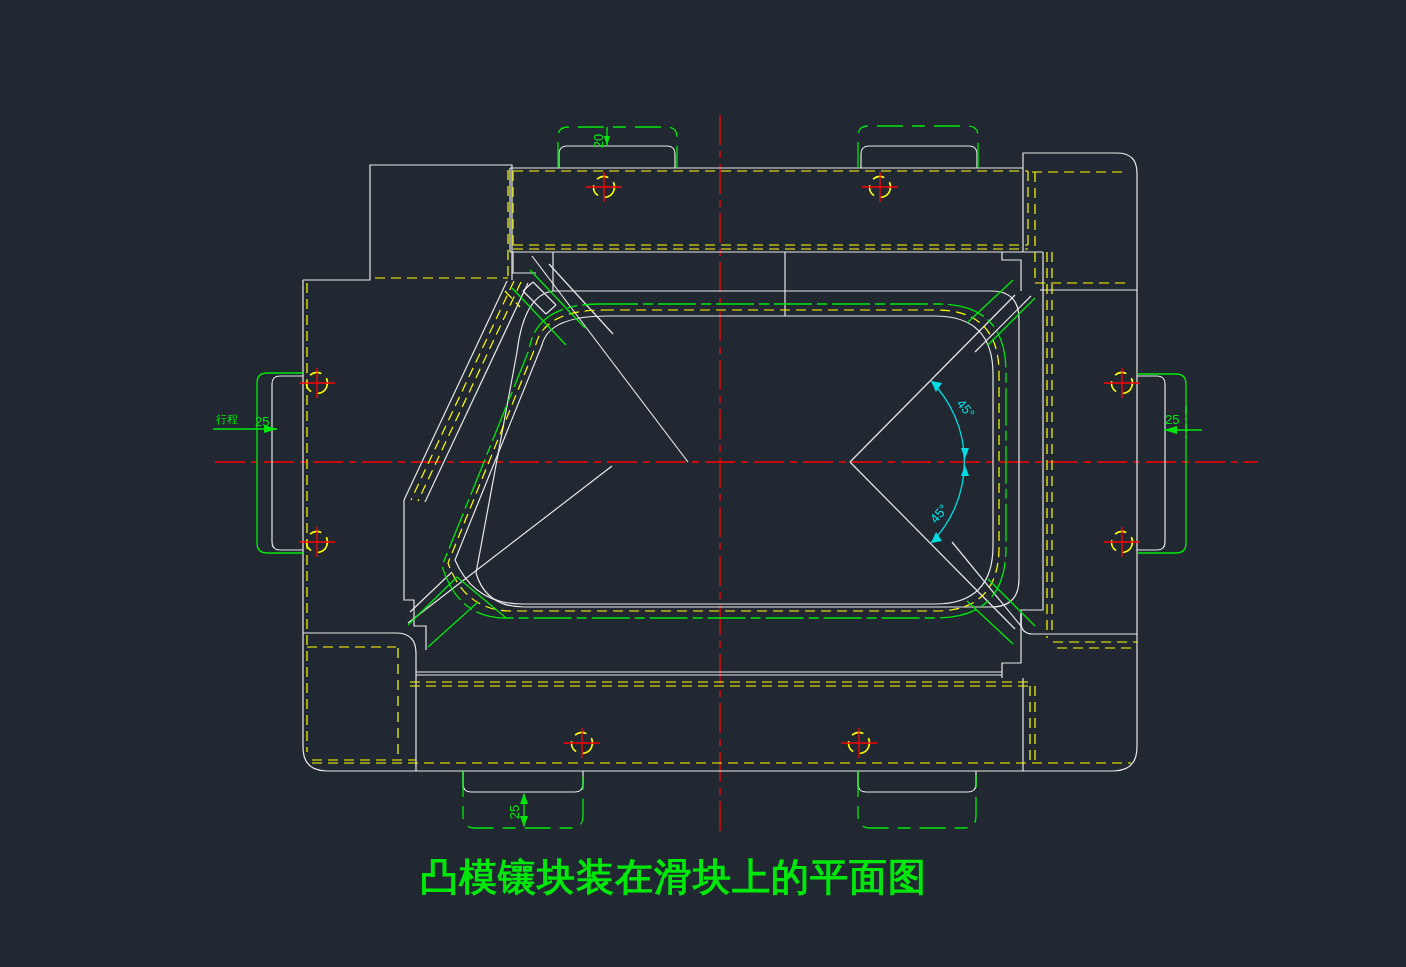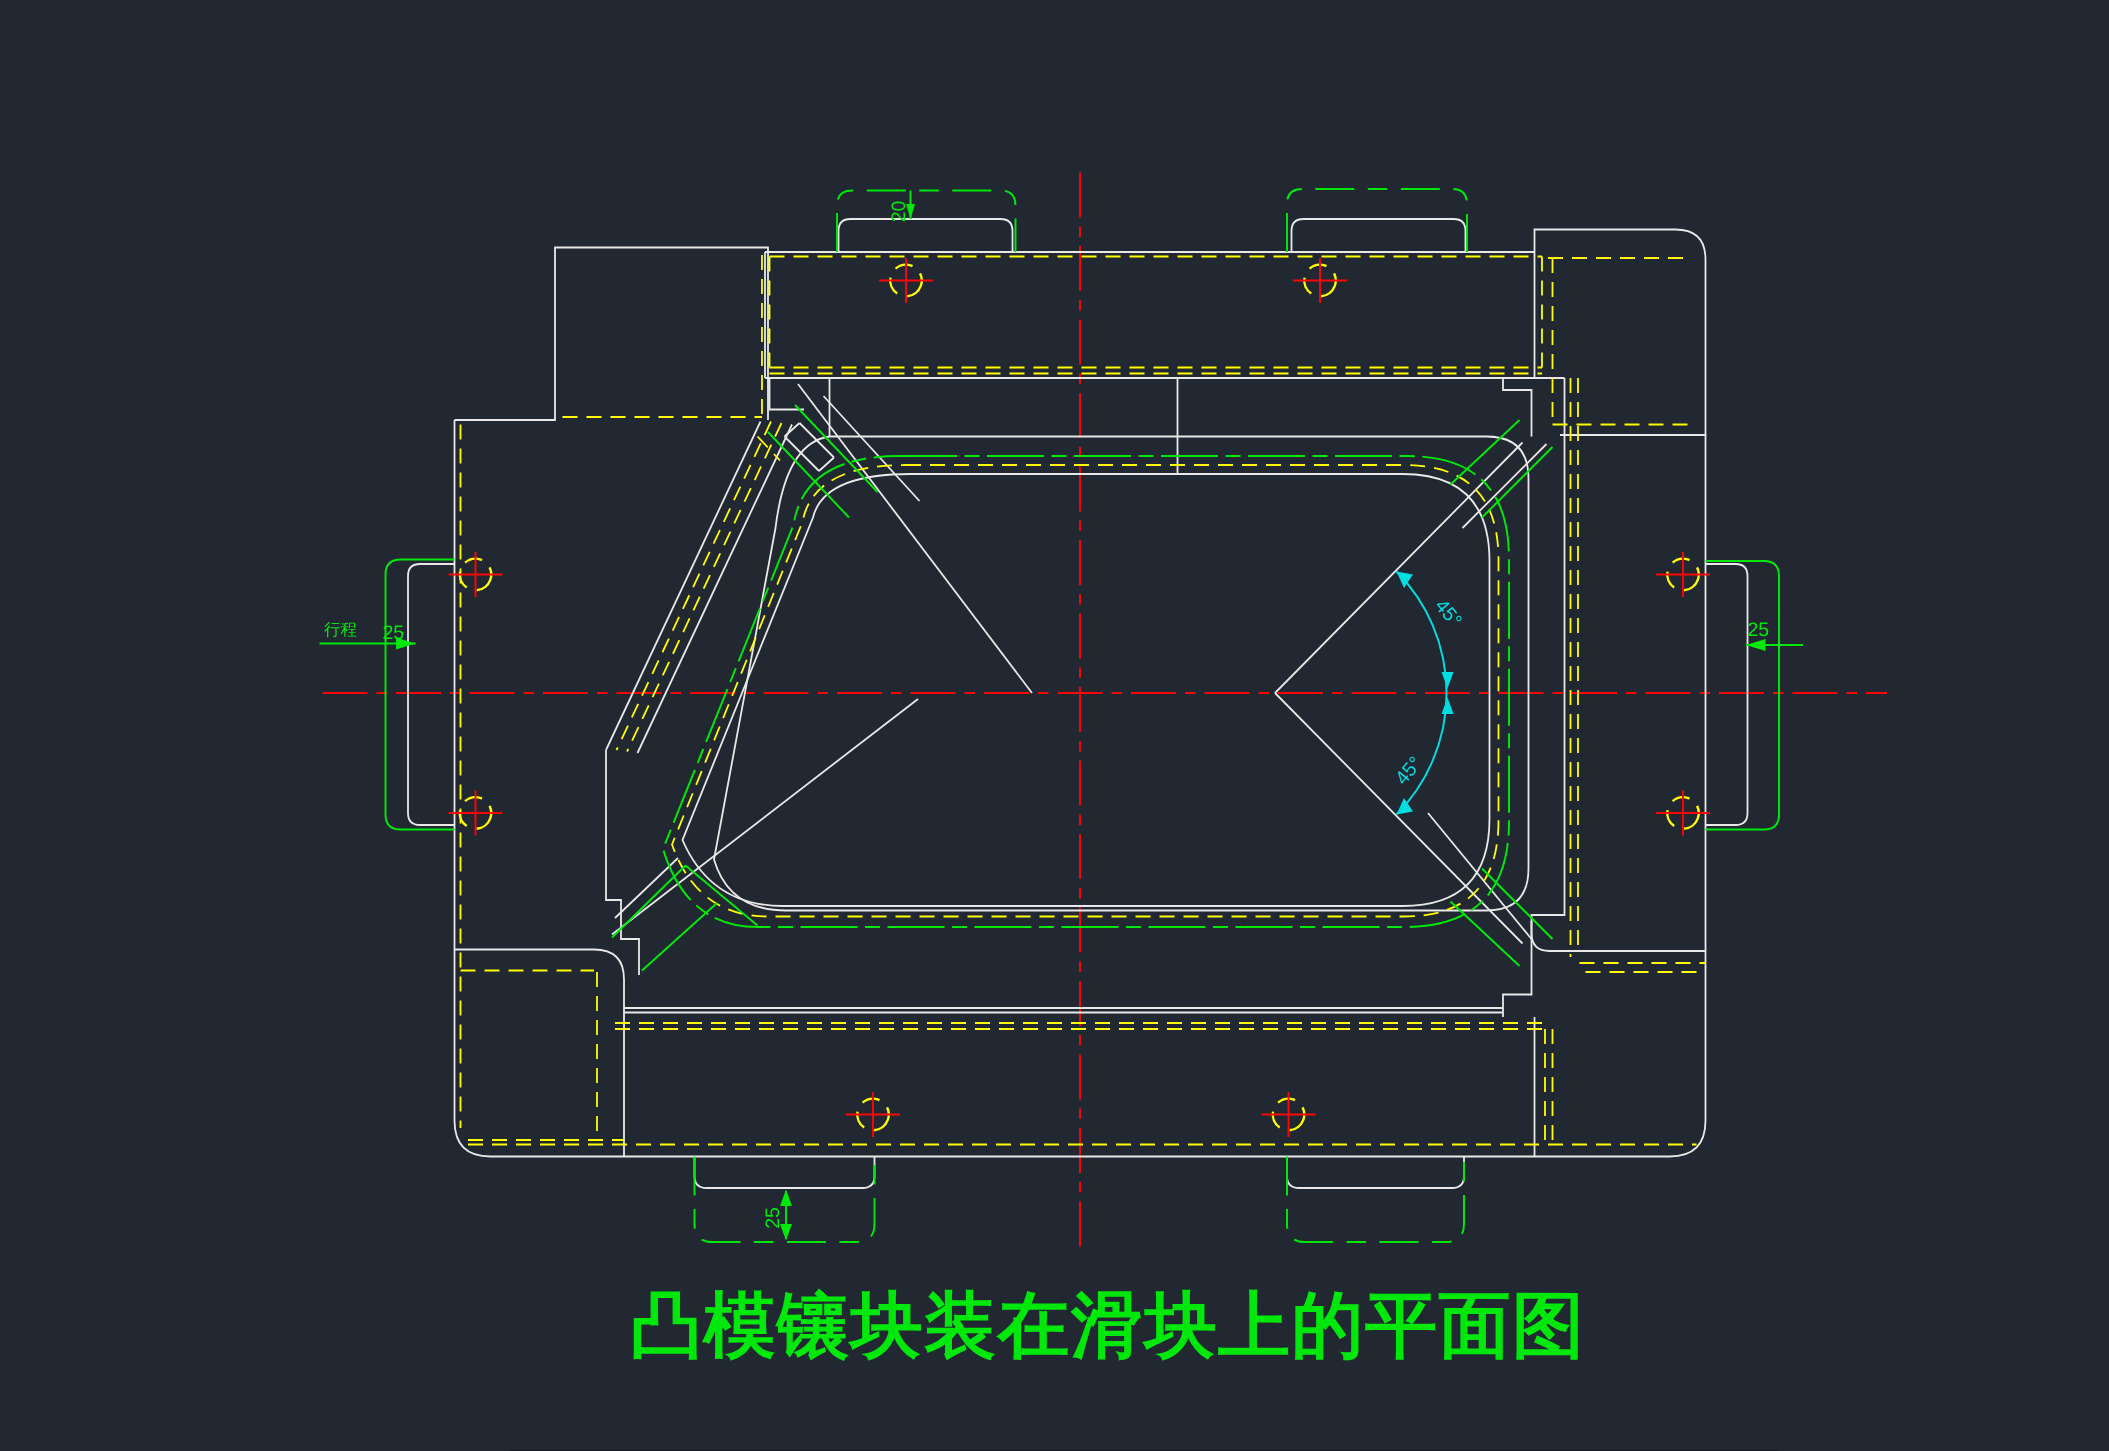--- a/index.html
+++ b/index.html
@@ -14,21 +14,21 @@
   .gdd{stroke-dasharray:26 9 13 9;}
   .r{stroke:var(--centerline,#fb0505);stroke-width:1.3;}
   .cl{stroke-dasharray:30 6 7 6;}
   .c{stroke:var(--angle,#00dde2);stroke-width:1.3;}
   .dimtxt{fill:var(--dimension,#00e80b);font-size:13px;}
   .dimtxt.small{font-size:11px;}
   .angtxt{fill:var(--angle,#00dde2);font-size:13px;}
   .arrow{fill:var(--dimension,#00e80b);stroke:none;}
   .carrow{fill:var(--angle,#00dde2);stroke:none;}
   .title{position:absolute;left:420px;top:852px;color:var(--title,#00e80b);
-         font-family:"Liberation Serif",serif;font-size:48px;font-weight:bold;
+         font-family:"Liberation Serif",serif;font-size:38px;font-weight:bold;
          letter-spacing:1px;white-space:nowrap;}
 </style>
 </head>
 <body>
 
 <div class="stage" style="--bg: #222831; --outline: #e8e8e8; --hidden: #ffff00; --insert: #00e80b; --centerline: #fb0505; --dimension: #00e80b; --angle: #00dde2; --title: #00e80b;">
 <svg width="1406" height="967" viewBox="0 0 1406 967">
 
   <g>
     <path class="r cl" d="M215,462 H1258"></path>

